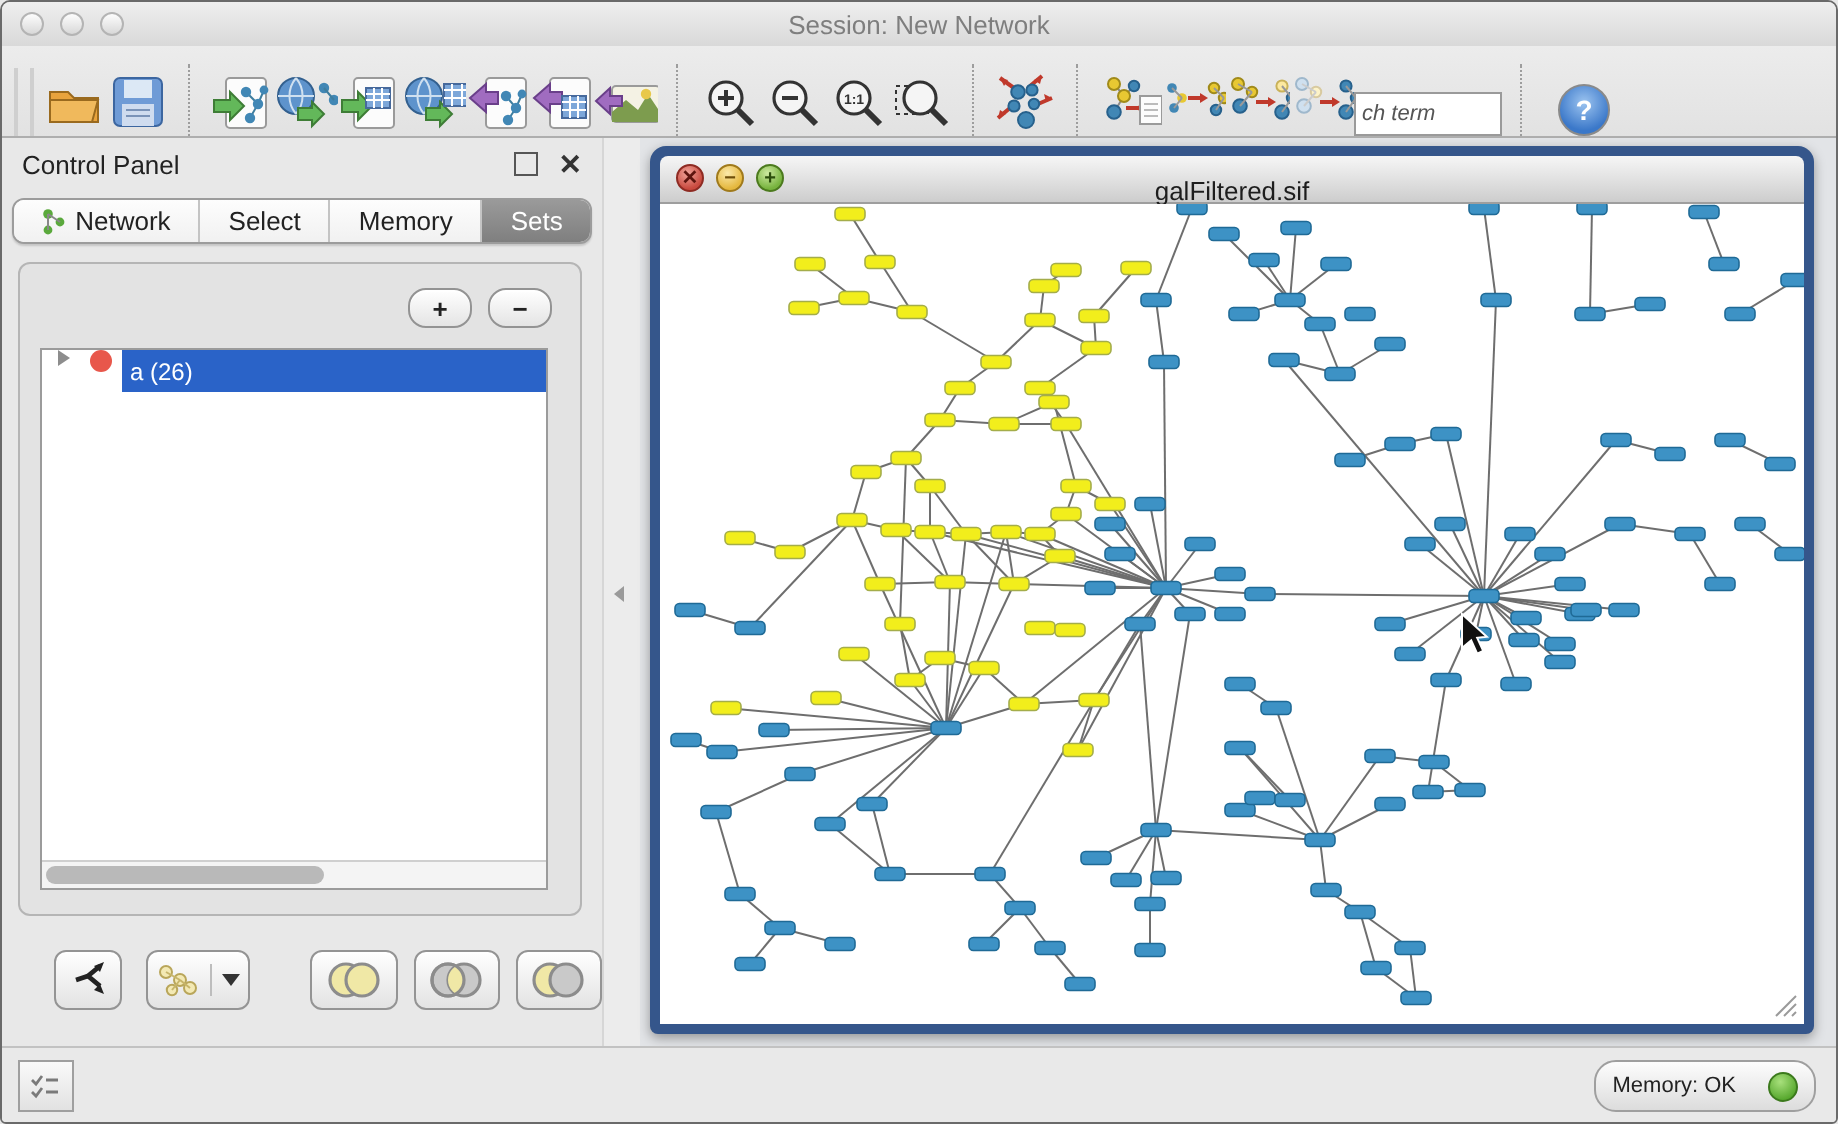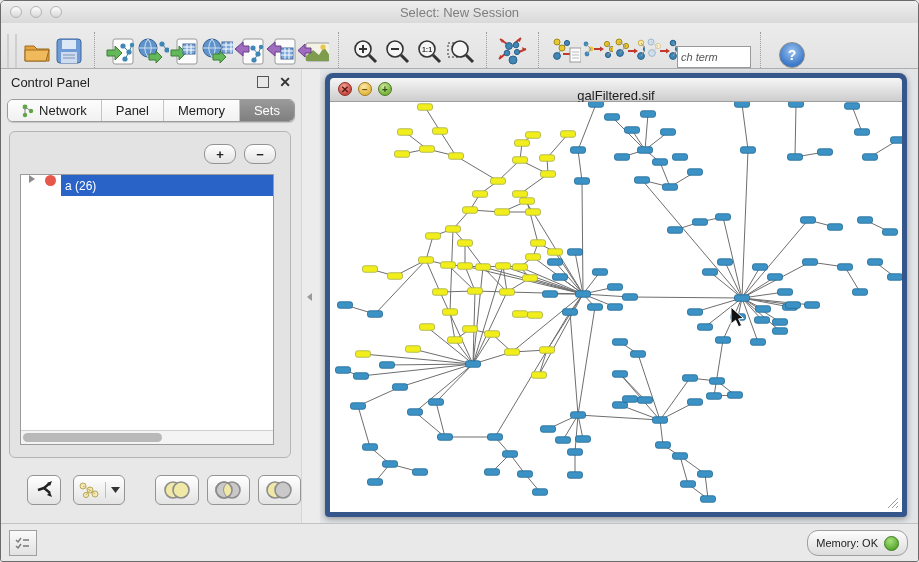--- a/index.html
+++ b/index.html
@@ -64,35 +64,35 @@
   .ifb{width:14px;height:14px;border-radius:50%;display:flex;align-items:center;justify-content:center;font-size:10px;font-weight:bold;box-sizing:border-box;}
   .ifb-close{background:radial-gradient(circle at 40% 30%,#f0a59b,#c94a3f 70%);border:1px solid #8e2b23;color:#5d140e;}
   .ifb-min{background:radial-gradient(circle at 40% 30%,#fbe9a9,#e5b83f 70%);border:1px solid #a07a1c;color:#6e4f0a;}
   .ifb-max{background:radial-gradient(circle at 40% 30%,#cde9a0,#77b33e 70%);border:1px solid #4c7a1e;color:#2c4d0c;}
   .canvas{flex:1;background:#fff;position:relative;overflow:hidden;}
   .canvas svg{position:absolute;left:0;top:0;}
 
   
   .statusbar{position:absolute;left:0;bottom:0;right:0;height:37px;background:#e9e9e9;border-top:1px solid #c2c2c2;}
   .task-btn{position:absolute;left:8px;top:6px;width:26px;height:24px;border:1px solid #9f9f9f;background:linear-gradient(#fafafa,#e2e2e2);display:flex;align-items:center;justify-content:center;}
-  .mem-btn{position:absolute;right:10px;top:6px;height:24px;border:1px solid #9f9f9f;border-radius:11px;background:linear-gradient(#fdfdfd,#dcdcdc);display:flex;align-items:center;gap:6px;padding:0 8px;font-size:11px;color:#222;}
+  .mem-btn{position:absolute;right:10px;top:6px;height:24px;border:1px solid #9f9f9f;border-radius:11px;background:linear-gradient(#fdfdfd,#dcdcdc);display:flex;align-items:center;gap:16px;padding:0 8px;font-size:11px;color:#222;}
   .mem-dot{width:13px;height:13px;border-radius:50%;background:radial-gradient(circle at 40% 30%,#a8e07c,#57a82e 75%);border:1px solid #3c7a1d;}
 </style>
 </head>
 <body>
 
 <div class="win">
 
   <div class="titlebar">
     <div class="tl-group">
       <div class="tl"></div>
       <div class="tl"></div>
       <div class="tl"></div>
     </div>
-    <div class="win-title">Select: New Session</div>
+    <div class="win-title">Session: New Network</div>
   </div>
 
   <div class="toolbar">
     <div class="tb-handle"></div>
     <div class="tb-btn">
       <svg width="30" height="26">
           <path d="M3 8 h9 l3 3 h12 v12 h-24 z" fill="#e8a33d" stroke="#9a6a1e"></path>
           <path d="M3 12 h24 l-3 11 h-21 z" fill="#f0b95c" stroke="#9a6a1e"></path>
         </svg>
     </div>
@@ -325,21 +325,21 @@
             <svg width="12" height="14">
                 <circle cx="3" cy="3" r="2.4" fill="#5aa93c"></circle>
                 <circle cx="9" cy="7" r="2.2" fill="#5aa93c"></circle>
                 <circle cx="3" cy="11" r="2.2" fill="#5aa93c"></circle>
                 <line x1="3" y1="3" x2="9" y2="7" stroke="#888"></line>
                 <line x1="3" y1="3" x2="3" y2="11" stroke="#888"></line>
               </svg>
             <span>Network</span>
           </div>
           <div class="seg-item">
-              <span>Panel</span>
+              <span>Select</span>
             </div>
           <div class="seg-item">
               <span>Memory</span>
             </div>
           <div class="seg-item active">
               <span>Sets</span>
             </div>
         </div>
       </div>
       <div class="cp-body">

